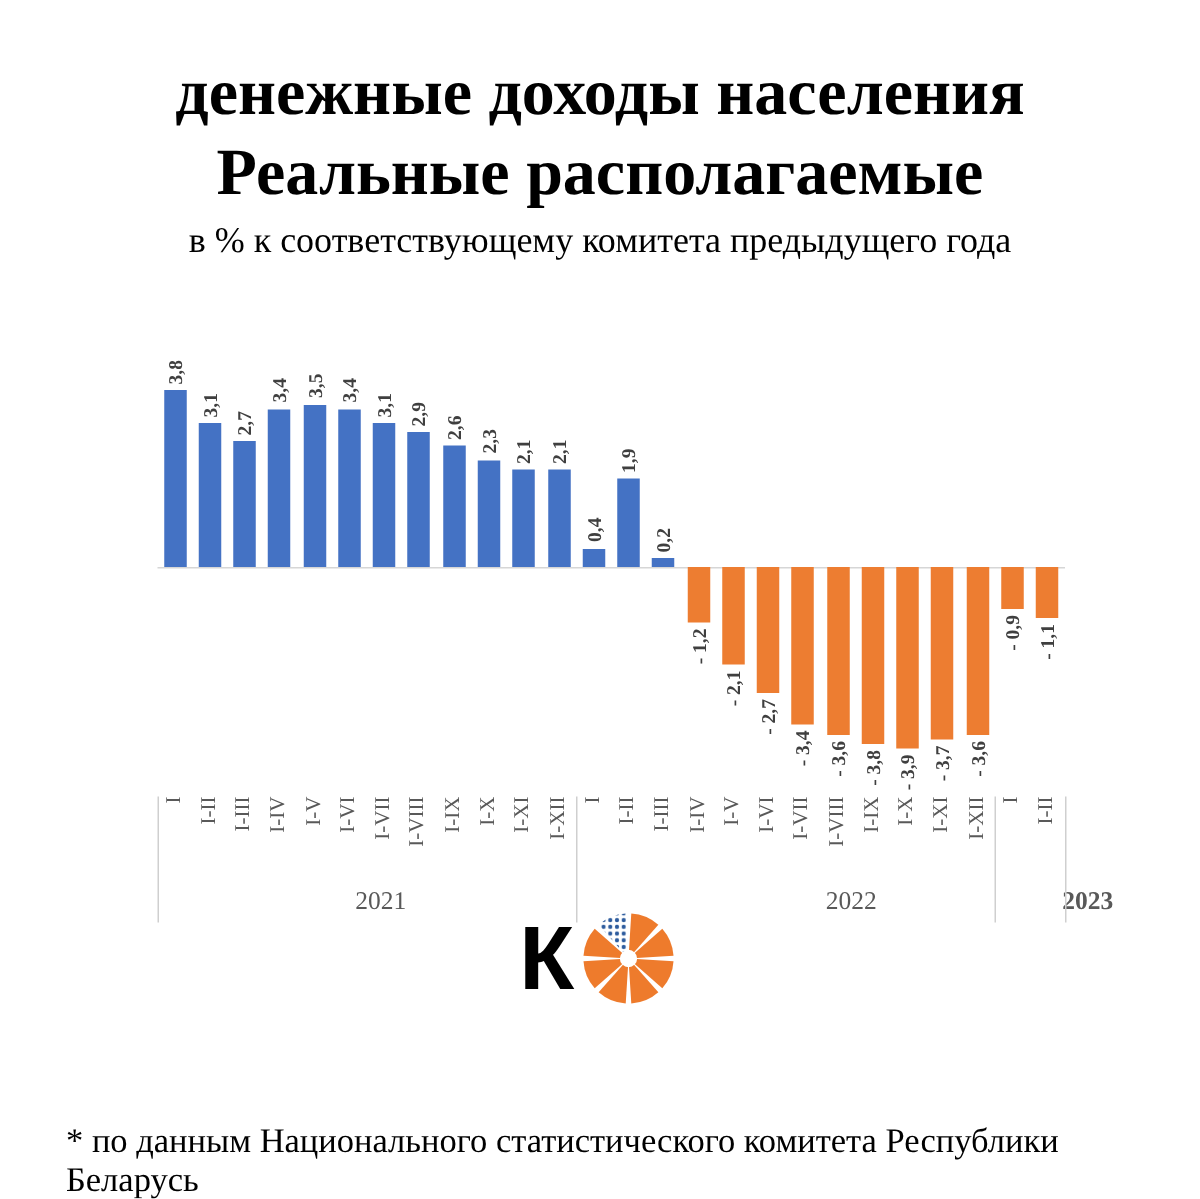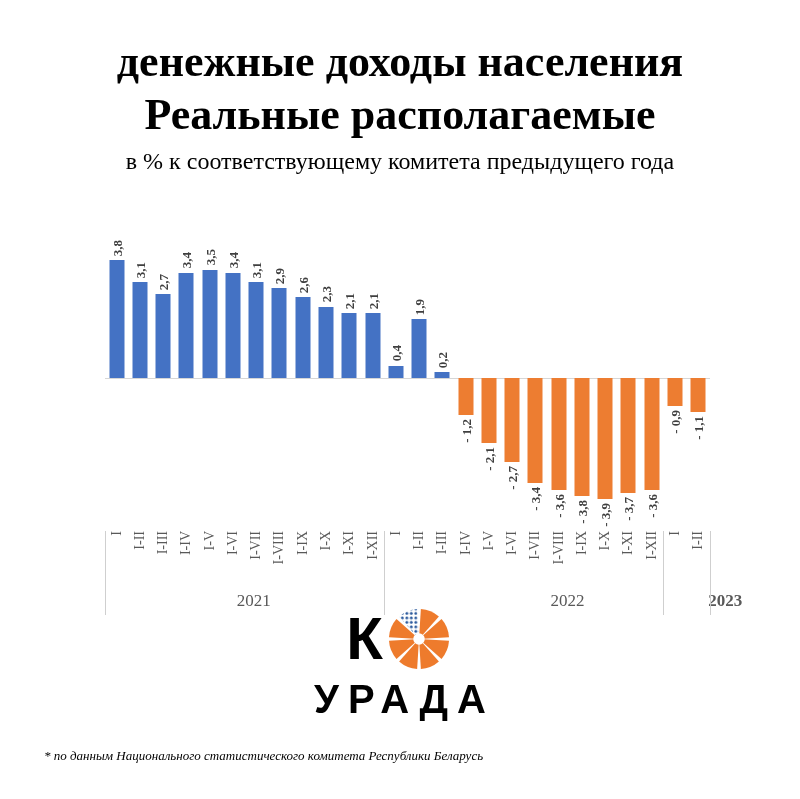--- a/index.html
+++ b/index.html
@@ -34,21 +34,21 @@
 
   
   .logo{position:absolute;top:604px;left:0;width:800px;display:flex;
         flex-direction:column;align-items:center;
         font-family:"Liberation Sans", sans-serif;font-weight:bold;}
   .logo-word{display:flex;align-items:center;font-size:60px;letter-spacing:1px;}
   .logo-word svg{margin:0 3px;}
   .logo-sub{font-size:40px;letter-spacing:9px;margin-top:4px;text-indent:9px;}
 
   .footnote{position:absolute;left:44px;top:748px;width:740px;
-            font-style:italic;font-size:13px;color:#000;}
+            font-size:23px;color:#000;}
 </style>
 </head>
 <body>
 
 <div class="title">
   <div>денежные доходы населения</div>
   <div>Реальные располагаемые</div>
 </div>
 <div class="subtitle">в %  к соответствующему комитета предыдущего года</div>
 
@@ -268,16 +268,15 @@
       <path d="M50,50 L52.9,3.1  A47,47 0 0 1 81.1,14.8 Z" fill="#EE7B2C"></path>
       <path d="M50,50 L85.2,18.9 A47,47 0 0 1 96.9,47.1 Z" fill="#EE7B2C"></path>
       <path d="M50,50 L96.9,52.9 A47,47 0 0 1 85.2,81.1 Z" fill="#EE7B2C"></path>
       <path d="M50,50 L81.1,85.2 A47,47 0 0 1 52.9,96.9 Z" fill="#EE7B2C"></path>
       <path d="M50,50 L47.1,96.9 A47,47 0 0 1 18.9,85.2 Z" fill="#EE7B2C"></path>
       <path d="M50,50 L14.8,81.1 A47,47 0 0 1 3.1,52.9  Z" fill="#EE7B2C"></path>
       <path d="M50,50 L3.1,47.1  A47,47 0 0 1 14.8,18.9 Z" fill="#EE7B2C"></path>
       <circle cx="50" cy="50" r="9" fill="#ffffff"></circle>
     </svg>
   </div>
-  <div class="logo-sub">УРАДА</div>
 </div>
 
 <div class="footnote">* по данным Национального статистического комитета Республики Беларусь</div>
 
 </body></html>

